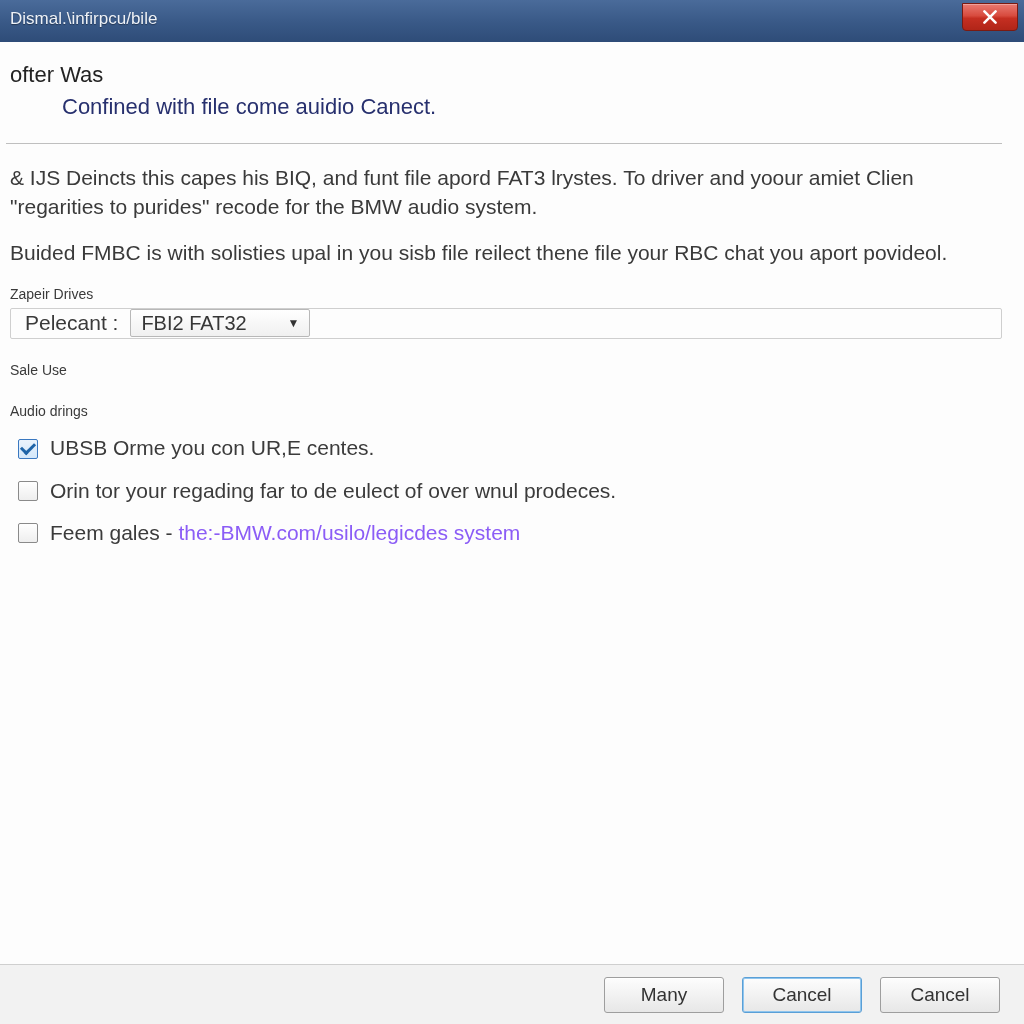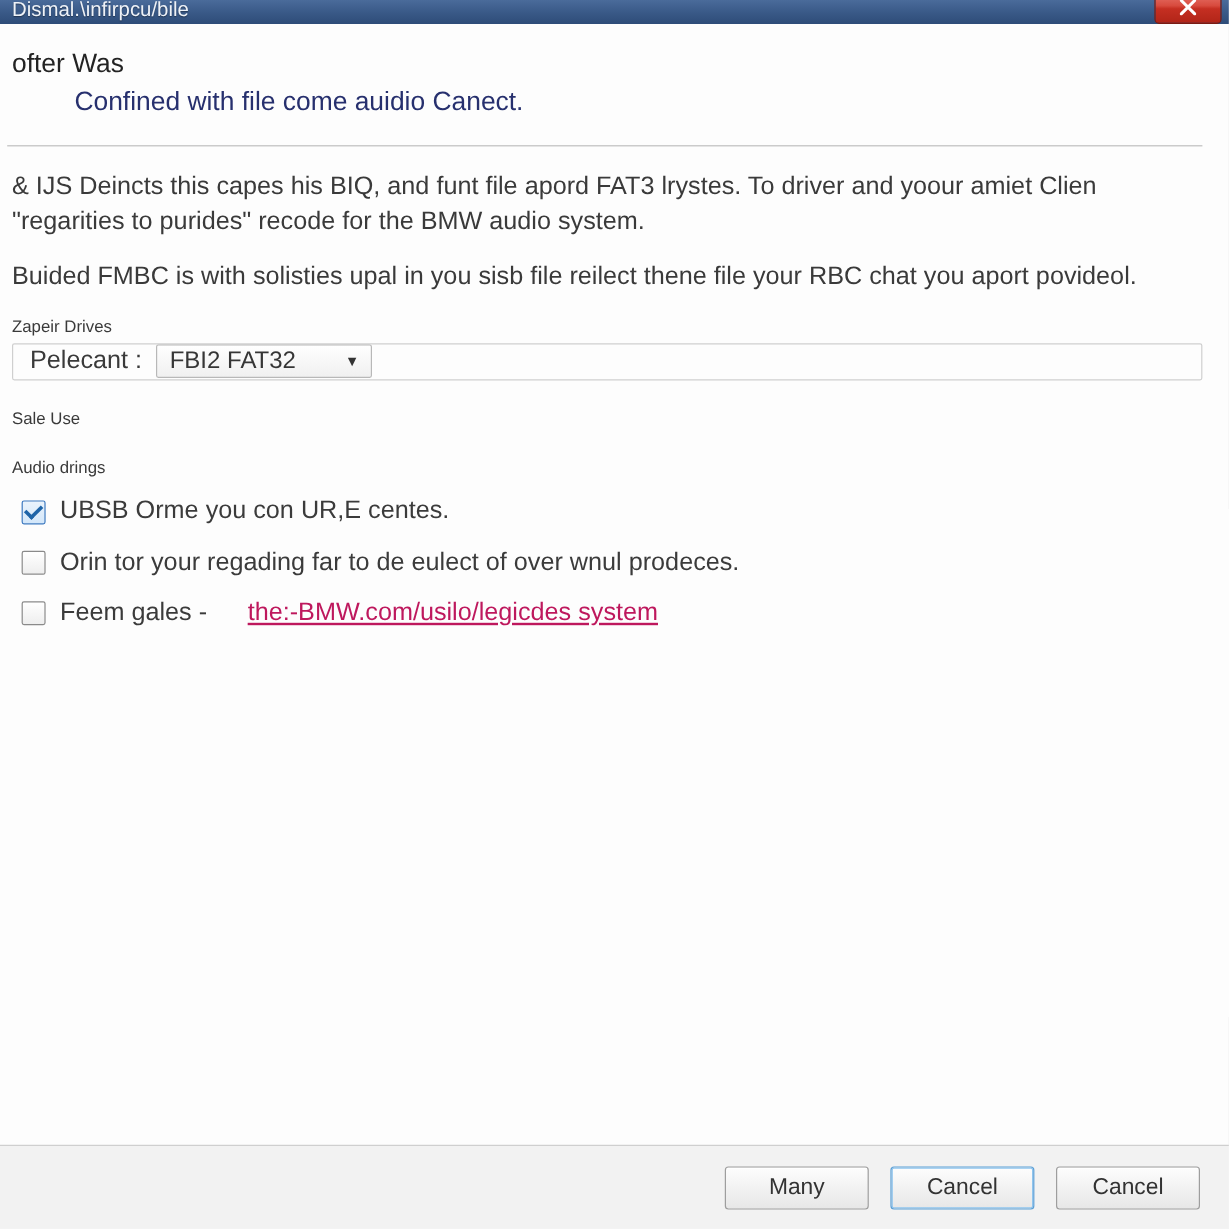--- a/index.html
+++ b/index.html
@@ -8,21 +8,21 @@
 
   .window {
     position: absolute;
     left: 0; top: 0;
     width: 1024px; height: 1024px;
     background: #fdfdfd;
     display: flex; flex-direction: column;
   }
 
   .titlebar {
-    height: 20px;
+    height: 42px;
     background: linear-gradient(to bottom, #4a6b9a 0%, #3a5a88 50%, #2e4c78 100%);
     display: flex; align-items: center; justify-content: space-between;
     padding: 0 0 4px 10px;
     color: #eef2f8;
     font-size: 17px;
   }
   .titlebar .title { text-shadow: 0 1px 1px rgba(0,0,0,.4); }
   .close-btn {
     width: 56px; height: 28px;
     margin-right: 6px; margin-top: -4px;
@@ -137,24 +137,24 @@
     border-color: #3a78c0;
     background: linear-gradient(to bottom, #eaf3fc, #d3e7fa);
   }
   .chk.checked::after {
     content: "";
     width: 11px; height: 6px;
     border-left: 3px solid #1e64a8;
     border-bottom: 3px solid #1e64a8;
     transform: rotate(-45deg) translate(1px,-1px);
   }
-  .link { color: #be185d; text-decoration: underline; cursor: pointer; margin-left: 28px; }
+  .link { color: #8b5cf6; cursor: pointer; }
 
   .footer {
-    height: 70px;
+    height: 60px;
     border-top: 1px solid #cfcfcf;
     background: #f2f2f2;
     display: flex; align-items: center; justify-content: flex-end;
     gap: 18px;
     padding: 0 24px;
   }
   .footer .btn { min-width: 120px; height: 36px; }
 </style>
 </head>
 <body>

